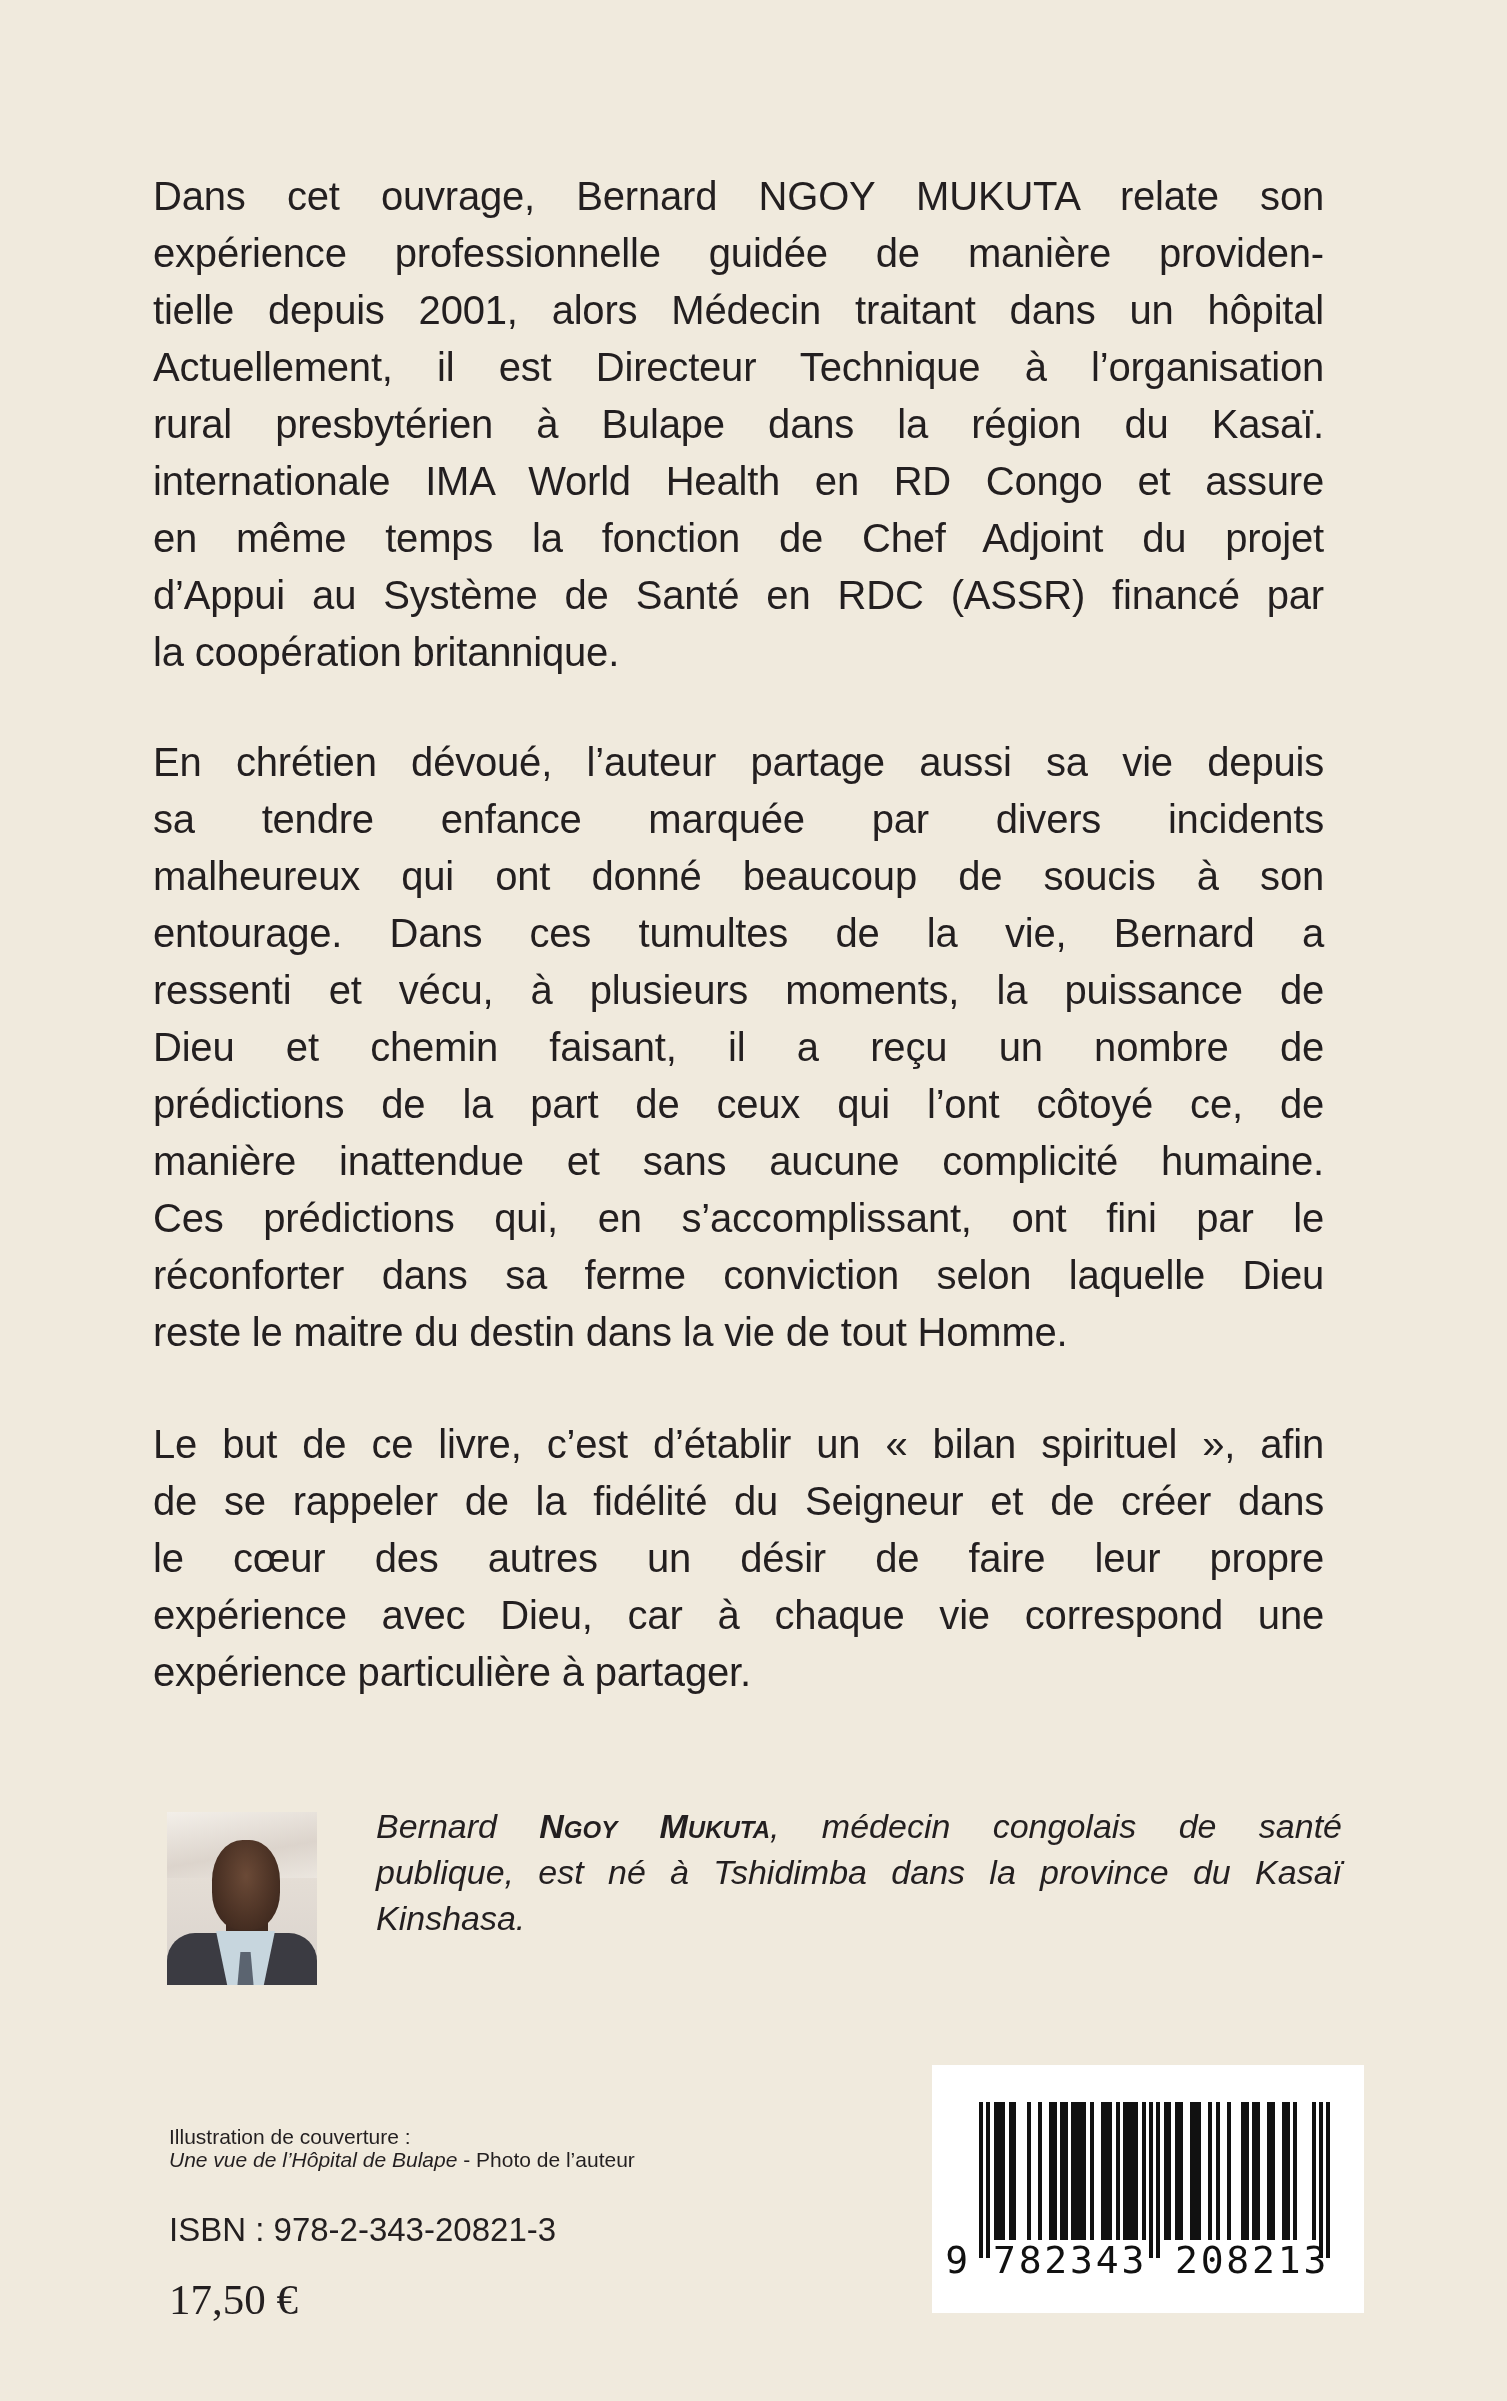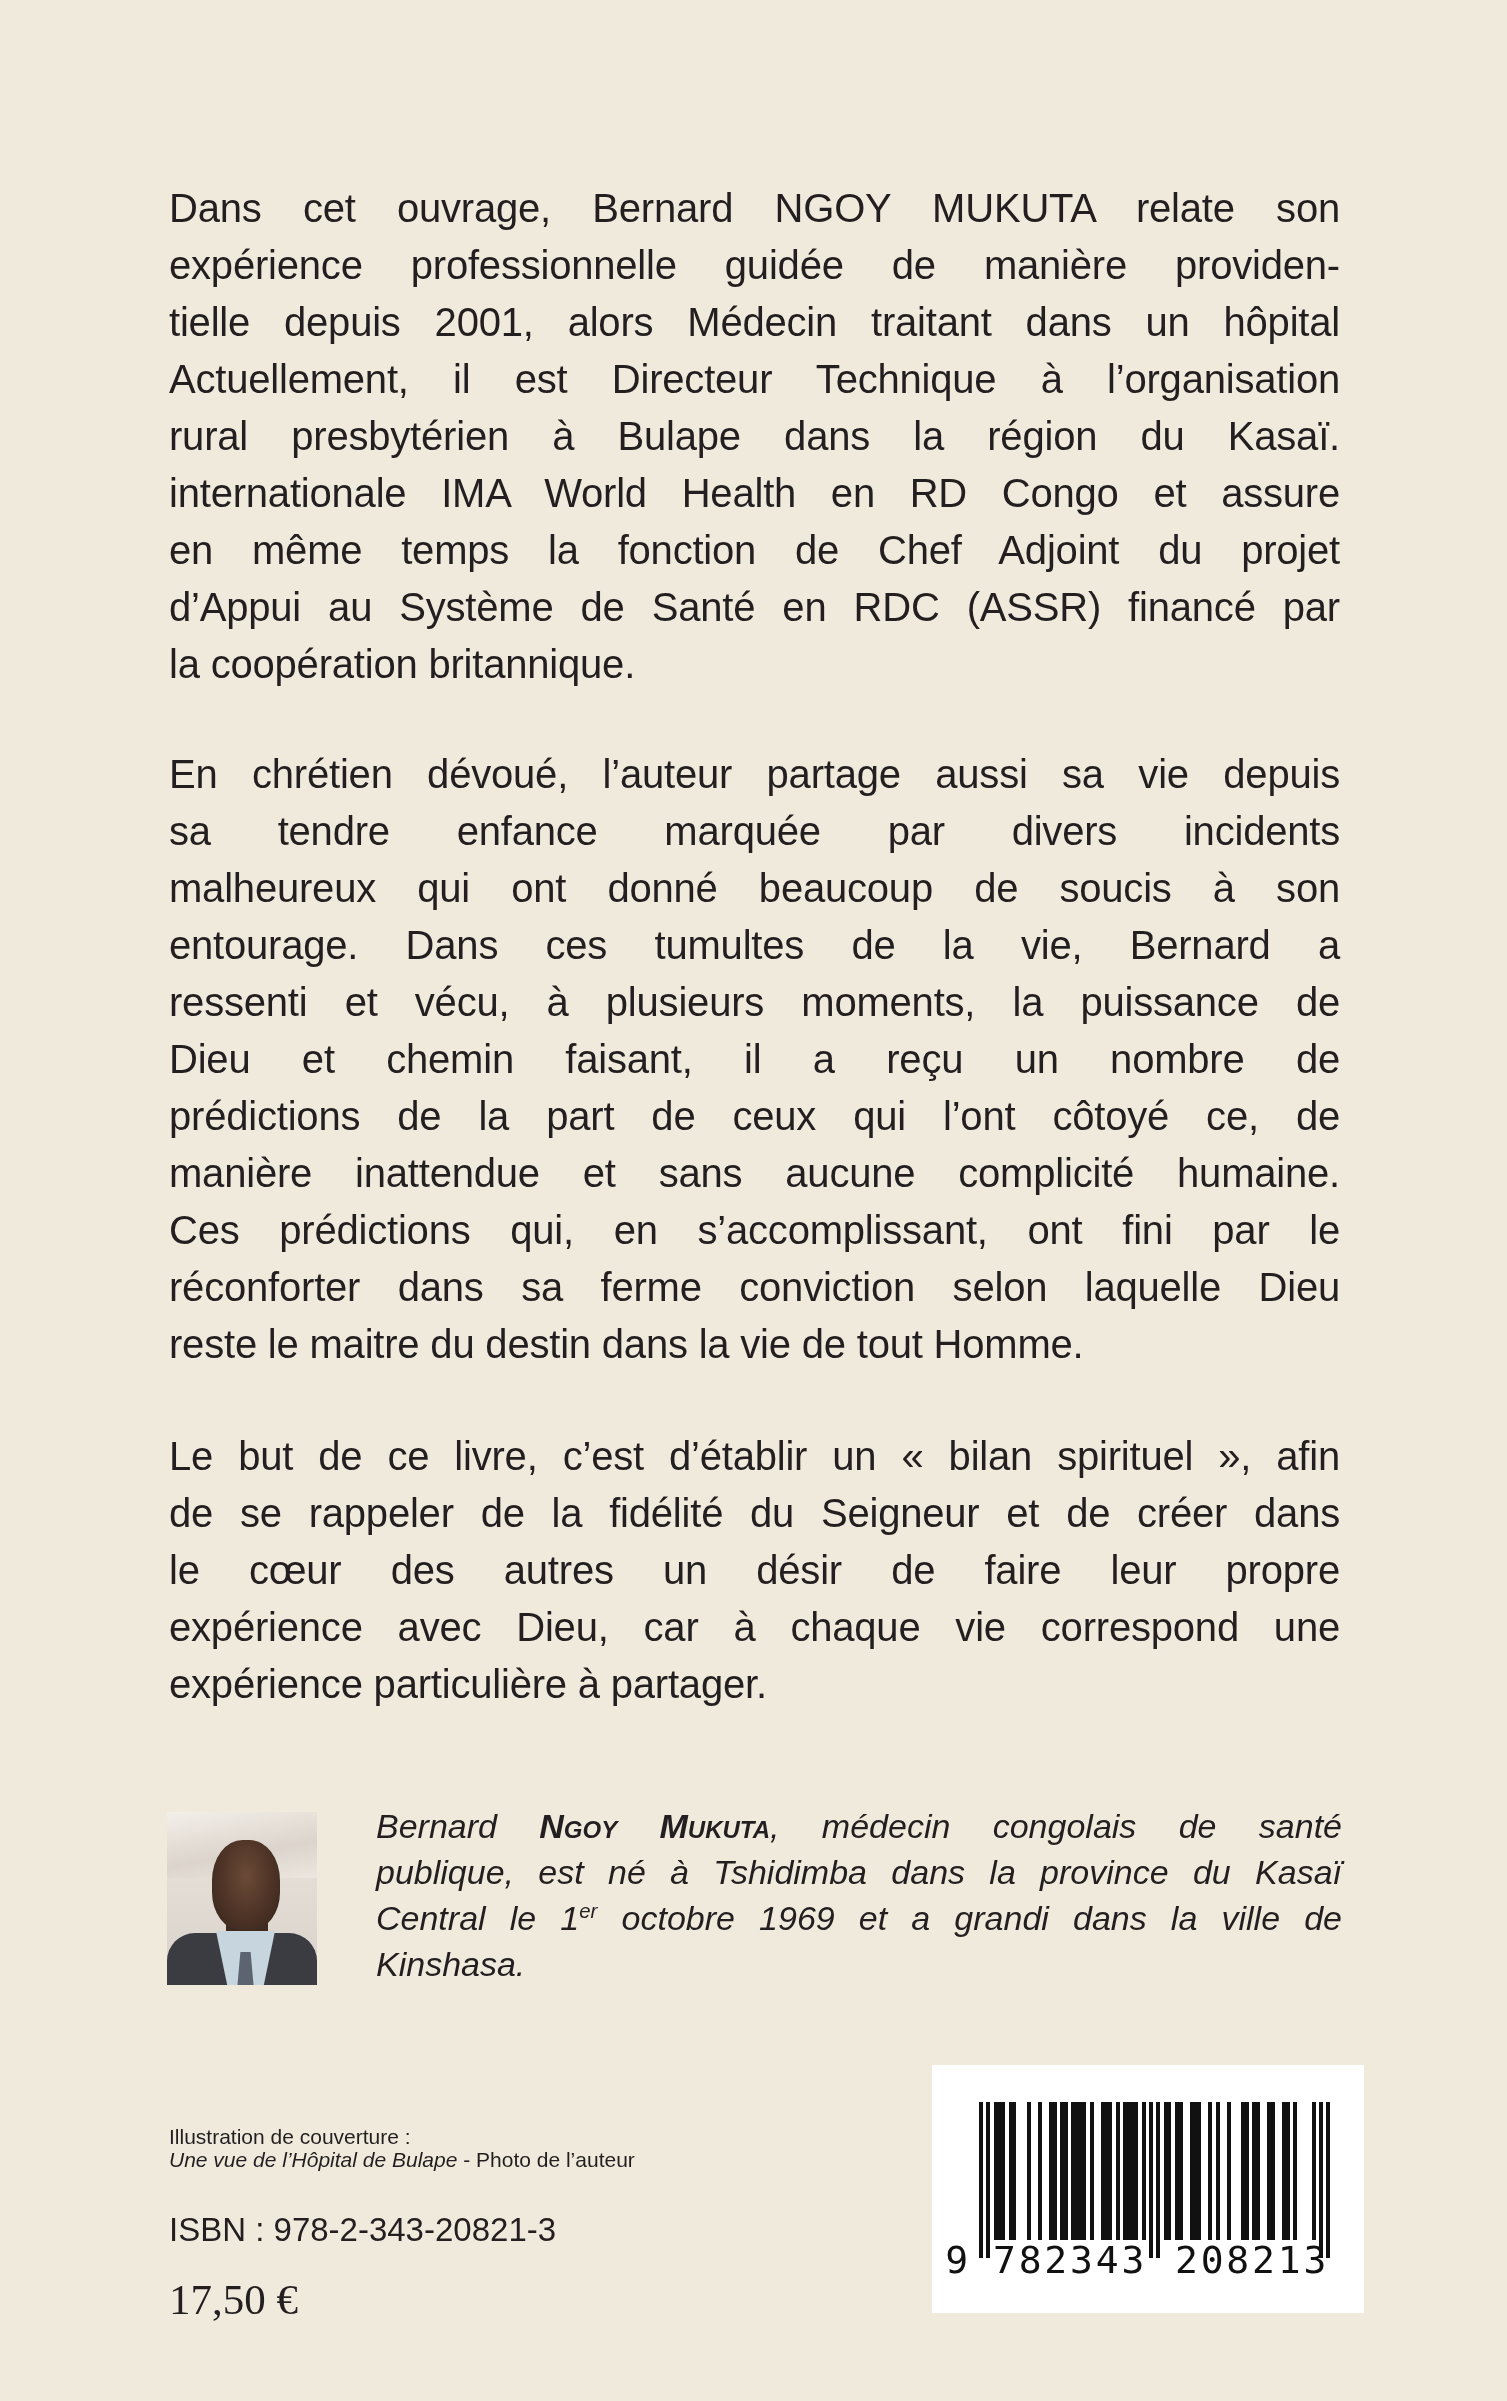--- a/index.html
+++ b/index.html
@@ -5,21 +5,21 @@
   html, body { margin: 0; padding: 0; }
   body {
     width: 1508px; height: 2402px;
     background: #F0EADD;
     position: relative; overflow: hidden;
     color: #231F20;
     font-family: "Liberation Sans", sans-serif;
   }
 
   
-  .para { position: absolute; left: 169px; width: 1171px; margin-top: 12px; }
+  .para { position: absolute; left: 153px; width: 1171px; }
   .line {
     display: block;
     height: 57px; line-height: 57px;
     font-size: 40px;
     white-space: nowrap;
     text-align: justify;
     text-align-last: justify;
     letter-spacing: -0.2px;
   }
   .line.last { text-align-last: left; }
@@ -107,21 +107,20 @@
   <div class="suit"></div>
   <div class="neck"></div>
   <div class="shirt"></div>
   <div class="tie"></div>
   <div class="head"></div>
 </div>
 
 <div class="bio">
   <span class="bline"><span>Bernard</span> <span class="smallcaps">Ngoy Mukuta</span><span>, médecin congolais de santé</span></span>
   <span class="bline">publique, est né à Tshidimba dans la province du Kasaï</span>
-  <span class="bline"><span>Central le 1</span><sup>er</sup><span> octobre 1969 et a grandi dans la ville de</span></span>
   <span class="bline last">Kinshasa.</span>
 </div>
 
 <div class="credit">
   <div>Illustration de couverture :</div>
   <div><em>Une vue de l’Hôpital de Bulape</em><span> - Photo de l’auteur</span></div>
 </div>
 <div class="isbn">ISBN : 978-2-343-20821-3</div>
 <div class="price">17,50 €</div>
 

